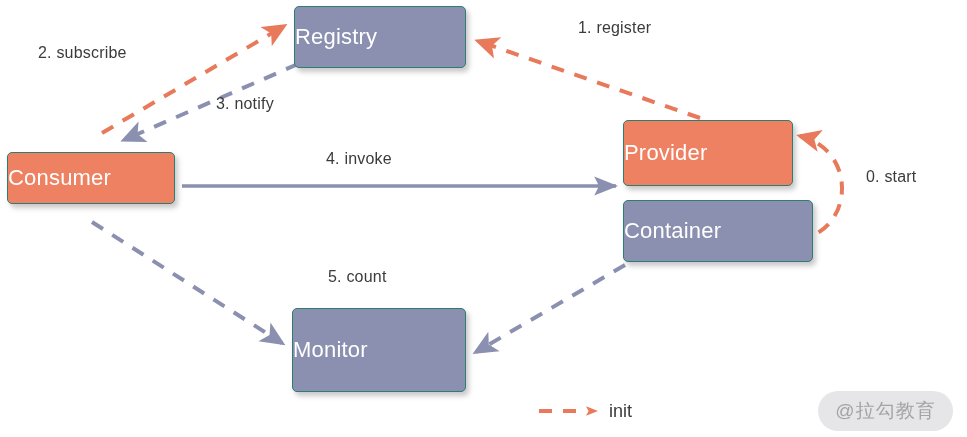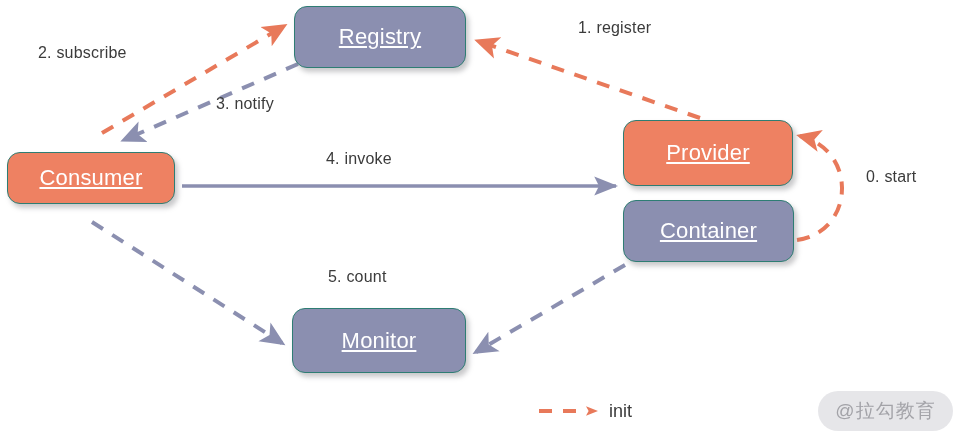--- a/index.html
+++ b/index.html
@@ -19,29 +19,28 @@
     position: absolute;
     left: 0;
     top: 0;
     width: 967px;
     height: 437px;
   }
   .node {
     position: absolute;
     box-sizing: border-box;
     border: 1.6px solid #2e7d73;
-    border-radius: 13px;
+    border-radius: 5px;
     display: flex;
     align-items: center;
-    justify-content: center;
+    justify-content: flex-start;
     color: #ffffff;
     font-size: 22px;
     letter-spacing: 0.2px;
     box-shadow: 3px 4px 5px rgba(120,120,125,0.40);
-    text-decoration: underline;
   }
   .node.purple { background: #8b8fb0; }
   .node.orange { background: #ee8162; }
 
   .edge-label {
     position: absolute;
     color: #3b3b3b;
     font-size: 16px;
     white-space: nowrap;
     letter-spacing: 0.2px;
@@ -116,25 +115,25 @@
   </div>
 
   <div class="node orange" style="left:7px; top:152px; width:168px; height:52px;">
     <span>Consumer</span>
   </div>
 
   <div class="node orange" style="left:623px; top:120px; width:170px; height:66px;">
     <span>Provider</span>
   </div>
 
-  <div class="node purple" style="left:623px; top:200px; width:171px; height:62px;">
+  <div class="node purple" style="left:623px; top:200px; width:190px; height:62px;">
     <span>Container</span>
   </div>
 
-  <div class="node purple" style="left:292px; top:308px; width:174px; height:65px;">
+  <div class="node purple" style="left:292px; top:308px; width:174px; height:84px;">
     <span>Monitor</span>
   </div>
 
   <div class="edge-label" style="left:866px; top:168px;">0. start</div>
   <div class="edge-label" style="left:578px; top:19px;">1. register</div>
   <div class="edge-label" style="left:38px; top:44px;text-align:center;">2. subscribe</div>
   <div class="edge-label" style="left:216px; top:95px;">3. notify</div>
   <div class="edge-label" style="left:326px; top:150px;">4. invoke</div>
   <div class="edge-label" style="left:328px; top:268px;">5. count</div>
 

